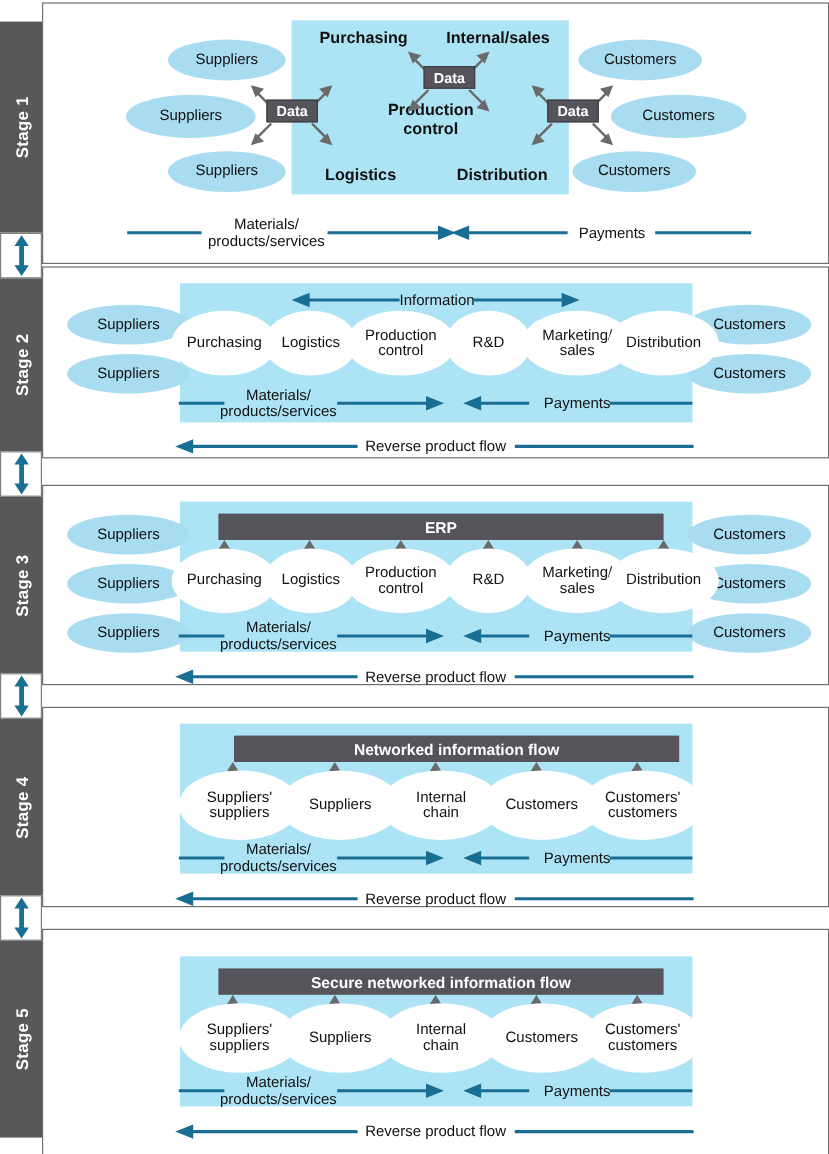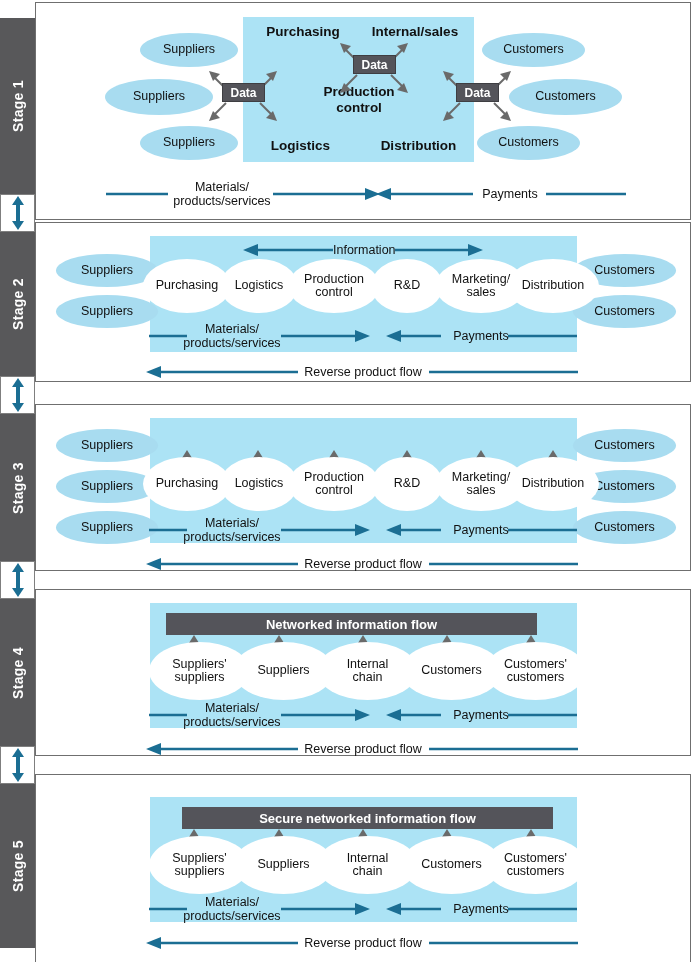--- a/index.html
+++ b/index.html
@@ -252,20 +252,23 @@
       <line class="svgline" x1="12" y1="7" x2="152" y2="7"></line>
       <line class="svgline" x1="283" y1="7" x2="432" y2="7"></line>
     </svg>
 
     <div class="flowlabel" style="left:257px;top:143px;width:140px;">Reverse product flow</div>
   </div>
 
   <div class="panel" style="top:404px;height:167px;">
     <div class="bluebox" style="left:114px;top:13px;width:427px;height:125px;"></div>
 
+    <div class="darkbar" style="left:146px;top:23px;width:371px;height:22px;">
+      <span>ERP</span>
+    </div>
 
     <svg style="left:114px;top:45px;" width="427" height="32" viewBox="0 0 427 32">
       <g class="gline">
         <line x1="37" y1="6" x2="37" y2="26"></line>
           <line x1="108" y1="6" x2="108" y2="26"></line>
         <line x1="184" y1="6" x2="184" y2="26"></line>
           <line x1="257" y1="6" x2="257" y2="26"></line>
         <line x1="331" y1="6" x2="331" y2="26"></line>
           <line x1="403" y1="6" x2="403" y2="26"></line>
       </g>
@@ -342,21 +345,21 @@
       <polygon class="svghead" points="0,7 15,1 15,13"></polygon>
       <line class="svgline" x1="12" y1="7" x2="152" y2="7"></line>
       <line class="svgline" x1="283" y1="7" x2="432" y2="7"></line>
     </svg>
     <div class="flowlabel" style="left:257px;top:153px;width:140px;">Reverse product flow</div>
   </div>
 
   <div class="panel" style="top:589px;height:167px;">
     <div class="bluebox" style="left:114px;top:13px;width:427px;height:125px;"></div>
 
-    <div class="darkbar" style="left:130px;top:23px;width:371px;height:22px;">
+    <div class="darkbar" style="left:159px;top:23px;width:371px;height:22px;">
       <span>Networked information flow</span>
     </div>
 
     <svg style="left:114px;top:45px;" width="427" height="32" viewBox="0 0 427 32">
       <g class="gline">
         <line x1="44" y1="6" x2="44" y2="26"></line>
           <line x1="129" y1="6" x2="129" y2="26"></line>
         <line x1="213" y1="6" x2="213" y2="26"></line>
           <line x1="297" y1="6" x2="297" y2="26"></line>
         <line x1="381" y1="6" x2="381" y2="26"></line>

